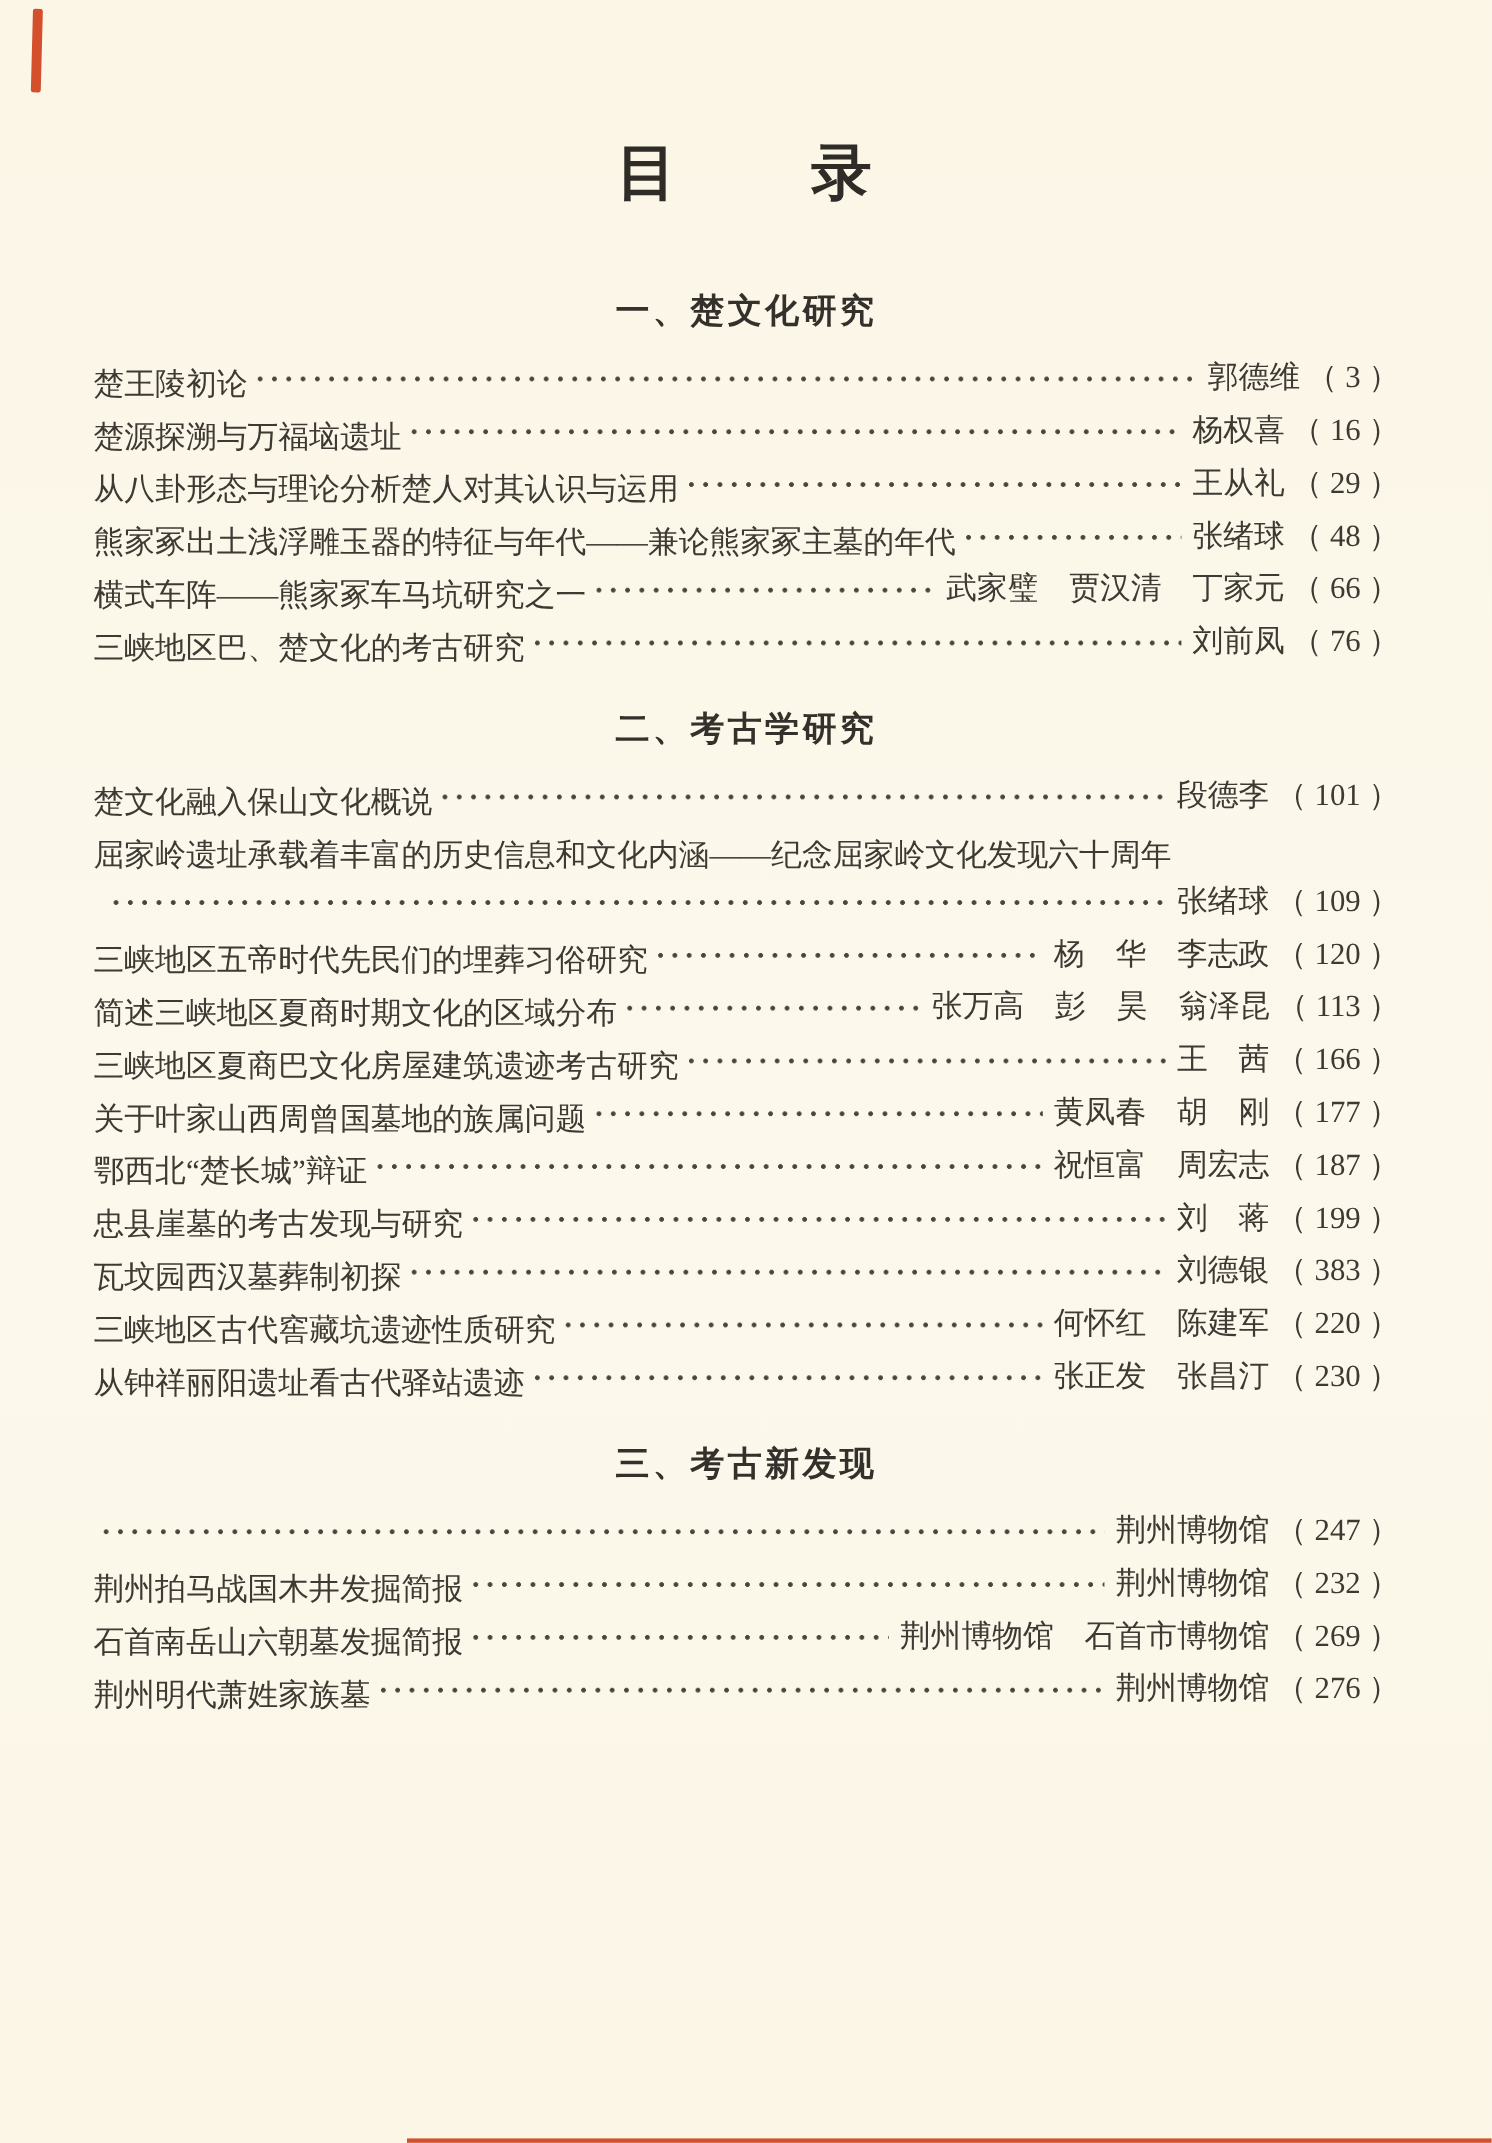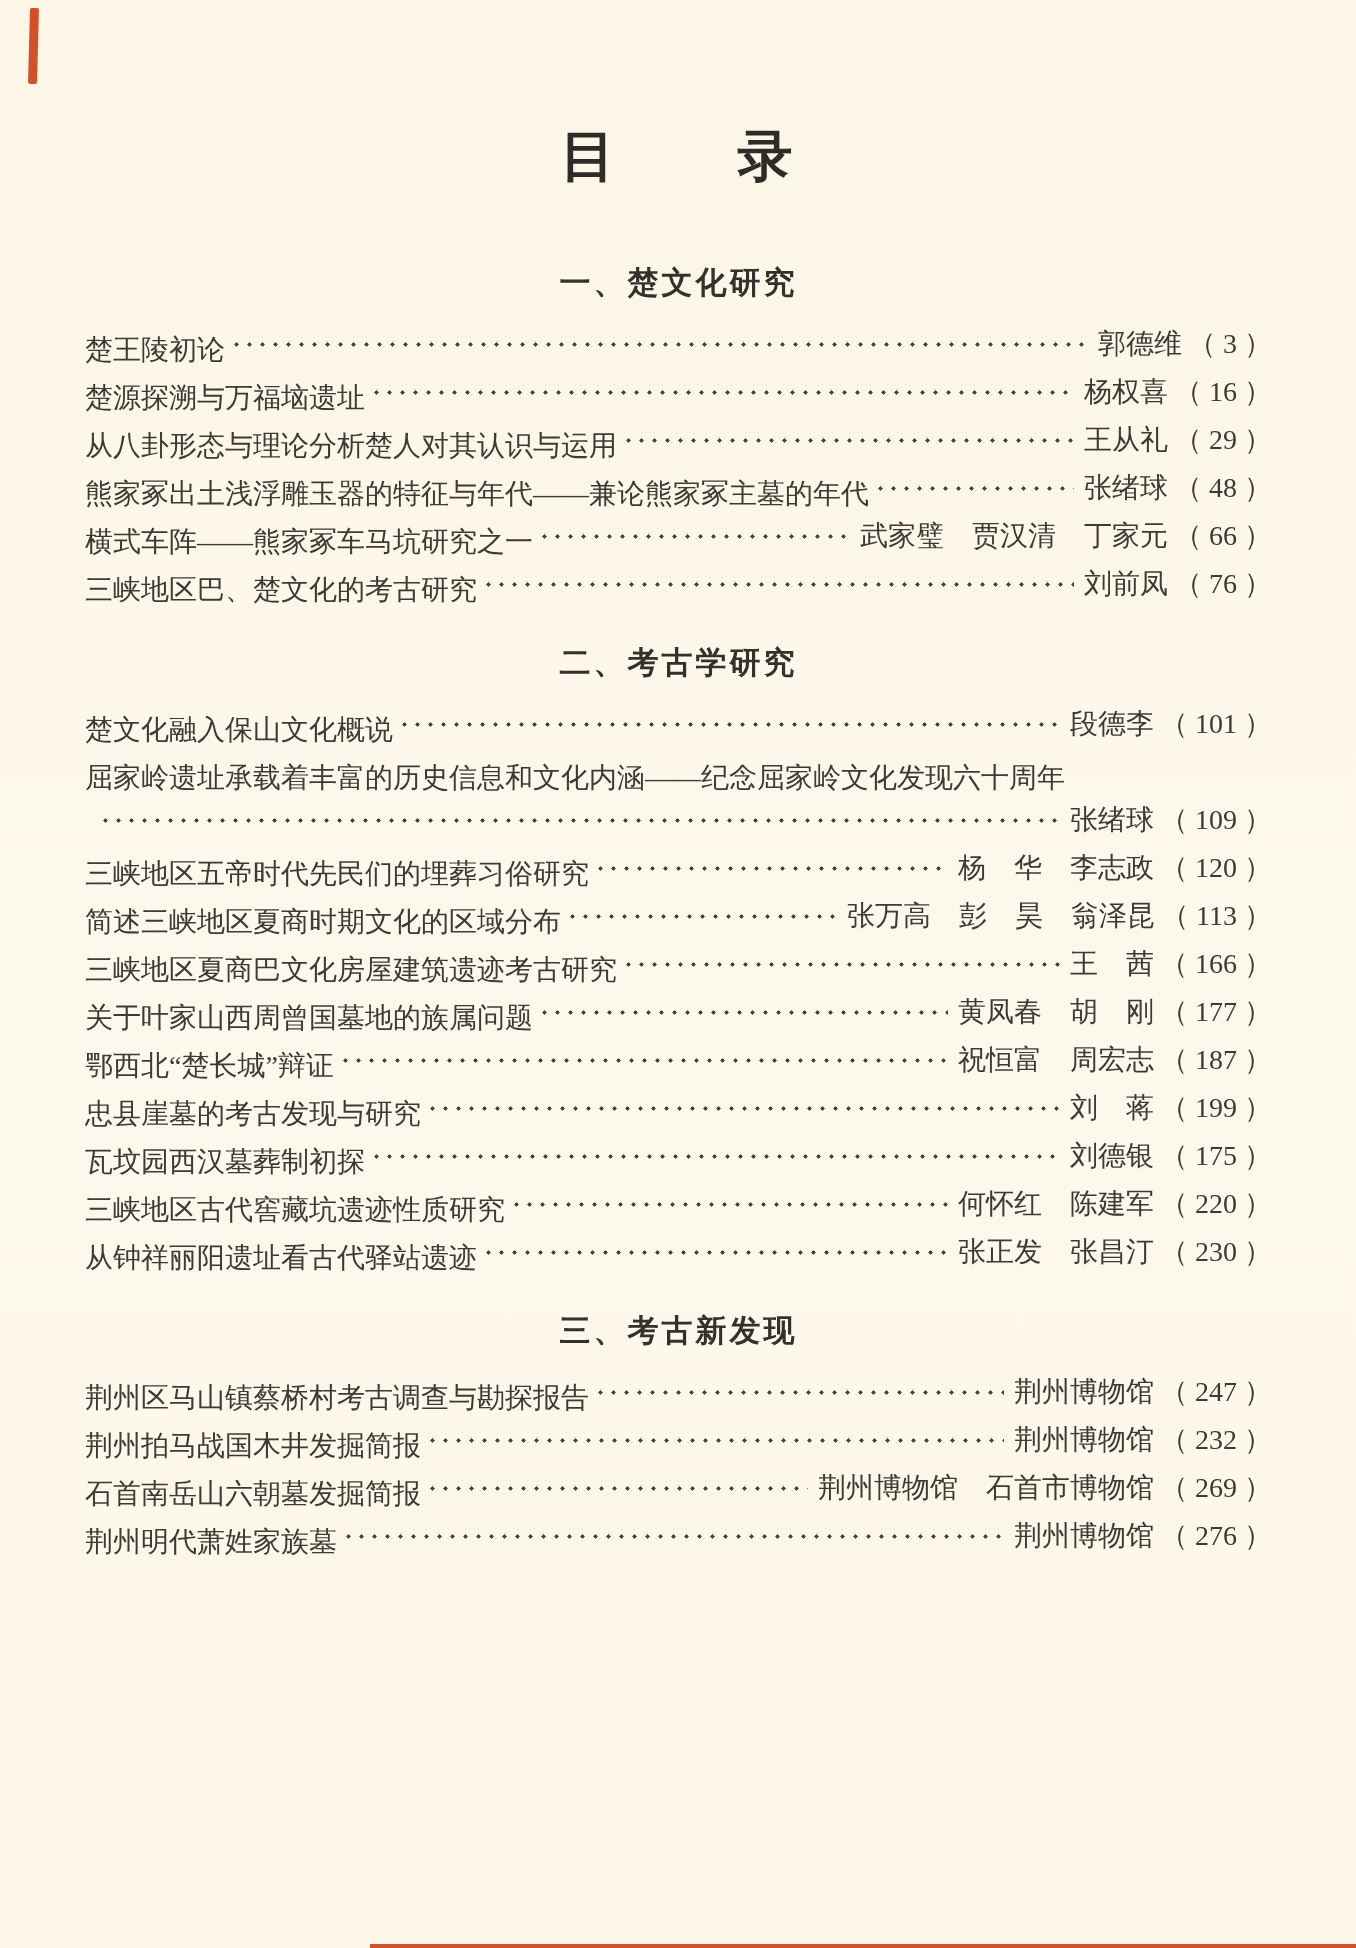--- a/index.html
+++ b/index.html
@@ -175,40 +175,39 @@
       <div class="row">
         <span class="t">忠县崖墓的考古发现与研究</span>
         <span class="dots"></span>
         <span class="authors">刘　蒋</span>
         <span class="page-label">（ 199 ）</span>
       </div>
       <div class="row">
         <span class="t">瓦坟园西汉墓葬制初探</span>
         <span class="dots"></span>
         <span class="authors">刘德银</span>
-        <span class="page-label">（ 175 ）</span>
+        <span class="page-label">（ 383 ）</span>
       </div>
       <div class="row">
         <span class="t">三峡地区古代窖藏坑遗迹性质研究</span>
         <span class="dots"></span>
         <span class="authors">何怀红　陈建军</span>
         <span class="page-label">（ 220 ）</span>
       </div>
       <div class="row">
         <span class="t">从钟祥丽阳遗址看古代驿站遗迹</span>
         <span class="dots"></span>
         <span class="authors">张正发　张昌汀</span>
         <span class="page-label">（ 230 ）</span>
       </div>
     </div>
 
     <div class="section-heading later">三、考古新发现</div>
     <div class="entries">
       <div class="row">
-        <span class="t">荆州区马山镇蔡桥村考古调查与勘探报告</span>
         <span class="dots"></span>
         <span class="authors">荆州博物馆</span>
         <span class="page-label">（ 247 ）</span>
       </div>
       <div class="row">
         <span class="t">荆州拍马战国木井发掘简报</span>
         <span class="dots"></span>
         <span class="authors">荆州博物馆</span>
         <span class="page-label">（ 232 ）</span>
       </div>

